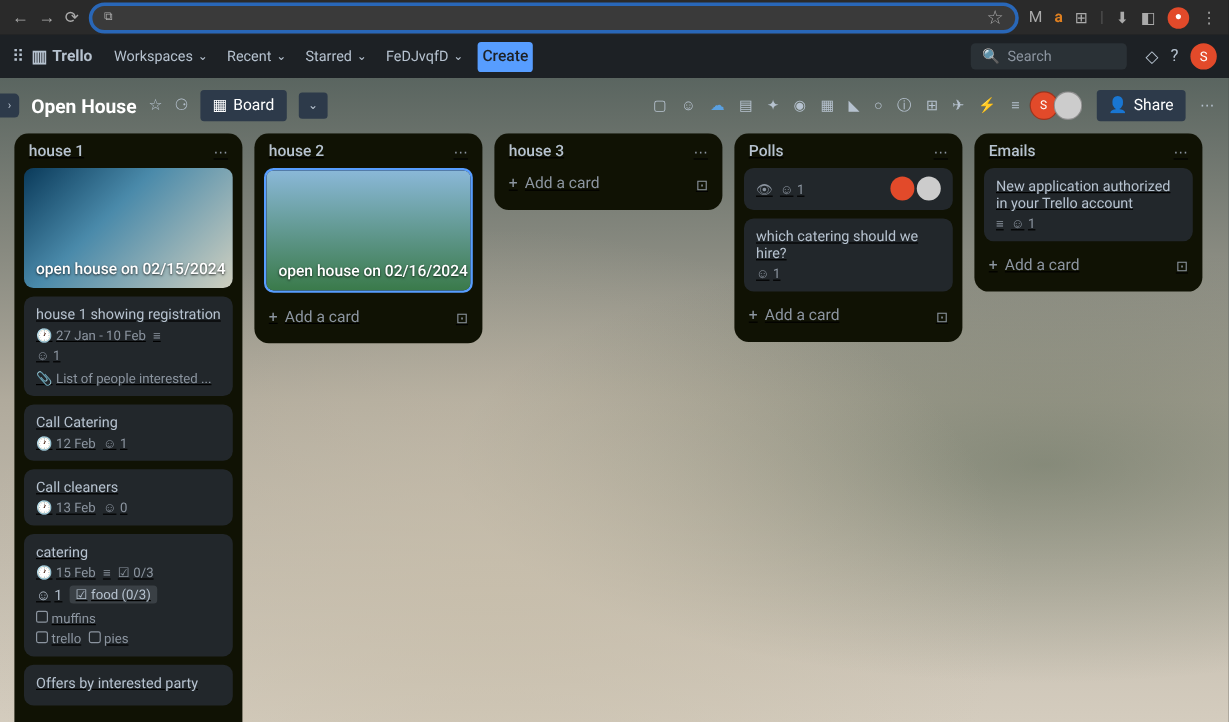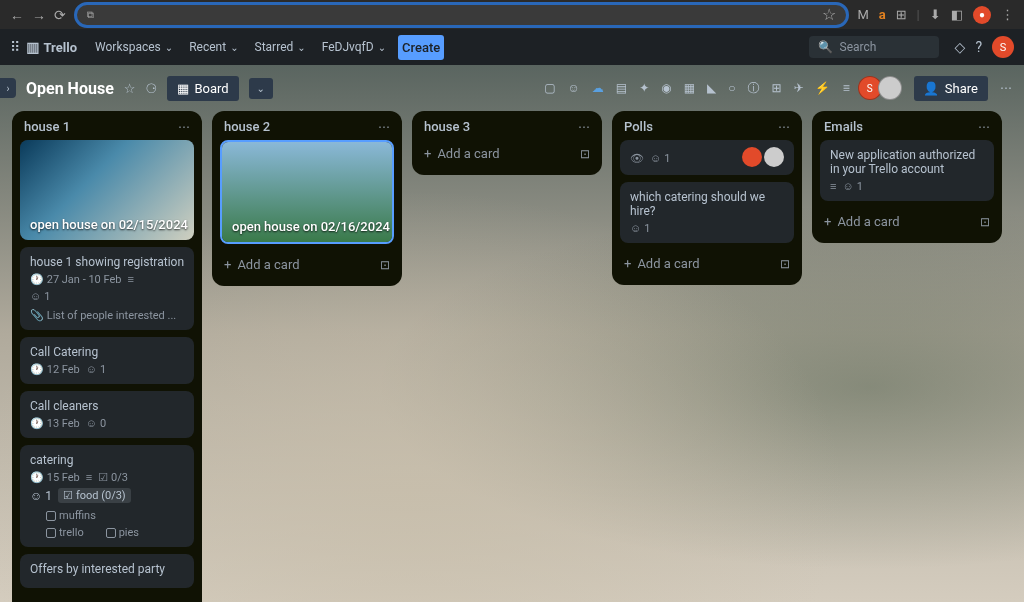--- a/index.html
+++ b/index.html
@@ -46,21 +46,21 @@
     .board-header-spacer { flex: 1; }
     .board-header-icons { display: flex; gap: 12px; align-items: center; color: #b6c2cf; font-size: 12px; }
     .bh-icon { cursor: pointer; }
     .avatar-stack { display: flex; align-items: center; }
     .avatar-sm { width: 24px; height: 24px; border-radius: 50%; display: flex; align-items: center; justify-content: center; font-size: 10px; margin-left: -4px; border: 1px solid rgba(0,0,0,0.3); }
     .avatar1 { background: #e24a2a; color: #fff; }
     .avatar2 { background: #ccc; }
     .share-btn { background: #2d3a4a; padding: 5px 10px; border-radius: 3px; display: flex; align-items: center; gap: 5px; font-size: 13px; color: #fff; cursor: pointer; }
     
     
-    .lists-container { position: relative; display: flex; gap: 10px; padding: 0 12px; height: calc(100% - 46px); align-items: flex-start; overflow: hidden; }
+    .lists-container { position: relative; display: flex; gap: 10px; padding: 0 12px; height: calc(100% - 46px); align-items: flex-start; overflow: hidden; text-decoration: underline; }
     .list { background: #101204; border-radius: 12px; width: 190px; min-width: 190px; padding: 8px; display: flex; flex-direction: column; color: #b6c2cf; }
     .list-header { display: flex; justify-content: space-between; align-items: center; padding: 0 4px 6px 4px; }
     .list-title { font-size: 13px; font-weight: 500; color: #b6c2cf; }
     .list-menu { cursor: pointer; font-size: 12px; color: #8c95a0; }
     
     
     .card { background: #22272b; border-radius: 8px; margin-bottom: 7px; overflow: hidden; cursor: pointer; position: relative; }
     .card-cover { height: 100px; background: #3a5a7a; position: relative; text-align: right; }
     .card-cover1 { background: linear-gradient(135deg, #0a3a5a 0%, #4a8aaa 40%, #d0d0c0 100%); }
     .card-cover2 { background: linear-gradient(180deg, #8ab8d8 0%, #3a7a4a 100%); padding-left: 17px; }
@@ -73,21 +73,21 @@
     .badge { display: flex; align-items: center; gap: 3px; }
     .card-members { display: flex; justify-content: flex-end; gap: 2px; margin-top: -18px; }
     .member-avatar { width: 20px; height: 20px; border-radius: 50%; }
     .member1 { background: #e24a2a; }
     .member2 { background: #ccc; }
     
     .add-card { display: flex; align-items: center; gap: 6px; padding: 6px 4px; font-size: 13px; color: #8c95a0; cursor: pointer; border-radius: 6px; }
     .template-icon { margin-left: auto; cursor: pointer; font-size: 12px; }
     
     .checkbox-row { display: flex; flex-wrap: wrap; gap: 6px; margin-top: 4px; }
-    .checkbox-item { display: flex; align-items: center; gap: 3px; font-size: 11px; color: #8c95a0; margin-left: 16px; }
+    .checkbox-item { display: flex; gap: 3px; font-size: 11px; color: #8c95a0; }
     .checkbox { width: 10px; height: 10px; border: 1px solid #8c95a0; border-radius: 2px; }
     .chip { background: #3a4045; padding: 1px 5px; border-radius: 3px; font-size: 11px; display: flex; align-items: center; gap: 3px; }
   </style>
 </head>
 <body>
 
 <div class="browser-bar">
   <div class="nav-buttons">
     <span class="nav-btn">←</span>
     <span class="nav-btn">→</span>

